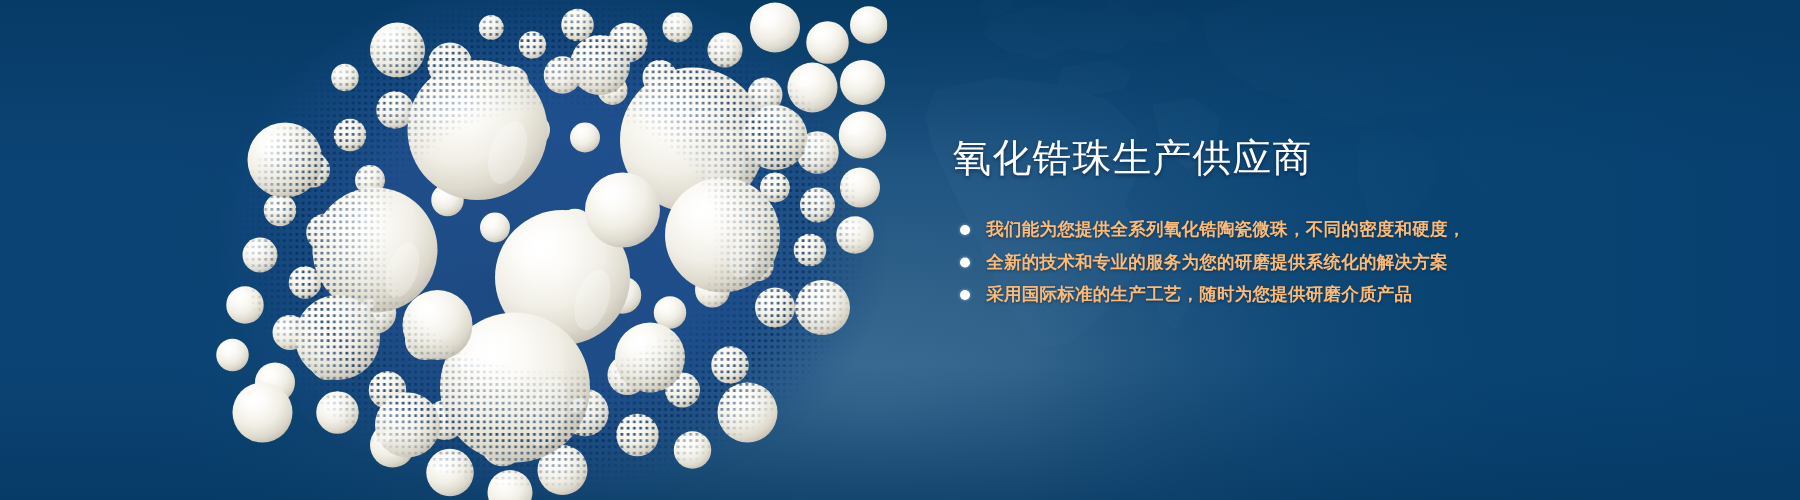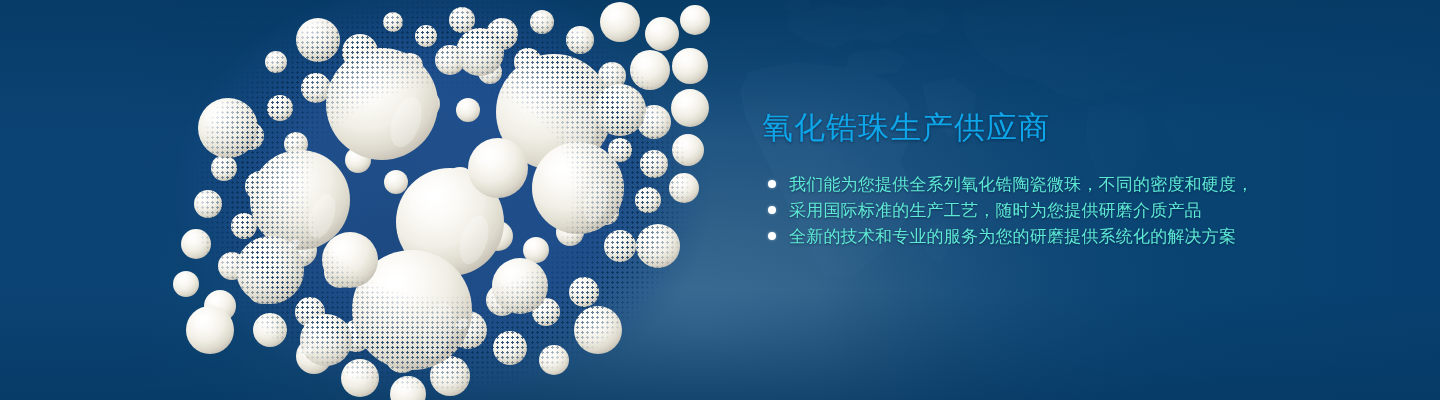--- a/index.html
+++ b/index.html
@@ -97,43 +97,44 @@
   .beads svg { width: 100%; height: 100%; display: block; }
 
   
   .copy {
     position: absolute;
     left: 762px;
     top: 108px;
     width: 520px;
   }
   .headline {
-    color: #0ea5e9;
+    color: #ffffff;
     font-size: 31px;
     line-height: 38px;
     letter-spacing: 1px;
     font-weight: 400;
     margin: 0 0 26px 0;
     text-shadow: 0 1px 3px rgba(0,20,45,0.55);
     white-space: nowrap;
   }
   .bullets {
     list-style: none;
     margin: 0;
     padding: 0;
   }
   .bullet {
     position: relative;
     padding-left: 27px;
     margin-bottom: 2px;
-    color: #5eead4;
-    font-size: 17px;
+    color: #fdba74;
+    font-size: 14px;
     line-height: 24px;
     letter-spacing: 0.2px;
     text-shadow: 0 1px 2px rgba(0,20,45,0.5);
+    font-weight: bold;
   }
   .bullet-dot {
     position: absolute;
     left: 6px;
     top: 8px;
     width: 8px;
     height: 8px;
     border-radius: 50%;
     background: #ffffff;
     box-shadow: 0 0 3px rgba(255,255,255,0.45);
@@ -398,24 +399,24 @@
 
     <ul class="bullets">
 
       <li class="bullet">
         <span class="bullet-dot"></span>
         <span class="bullet-text">我们能为您提供全系列氧化锆陶瓷微珠，不同的密度和硬度，</span>
       </li>
 
       <li class="bullet">
         <span class="bullet-dot"></span>
+        <span class="bullet-text">全新的技术和专业的服务为您的研磨提供系统化的解决方案</span>
+      </li>
+
+      <li class="bullet">
+        <span class="bullet-dot"></span>
         <span class="bullet-text">采用国际标准的生产工艺，随时为您提供研磨介质产品</span>
       </li>
 
-      <li class="bullet">
-        <span class="bullet-dot"></span>
-        <span class="bullet-text">全新的技术和专业的服务为您的研磨提供系统化的解决方案</span>
-      </li>
-
     </ul>
   </div>
 
 </div>
 
 </body></html>

